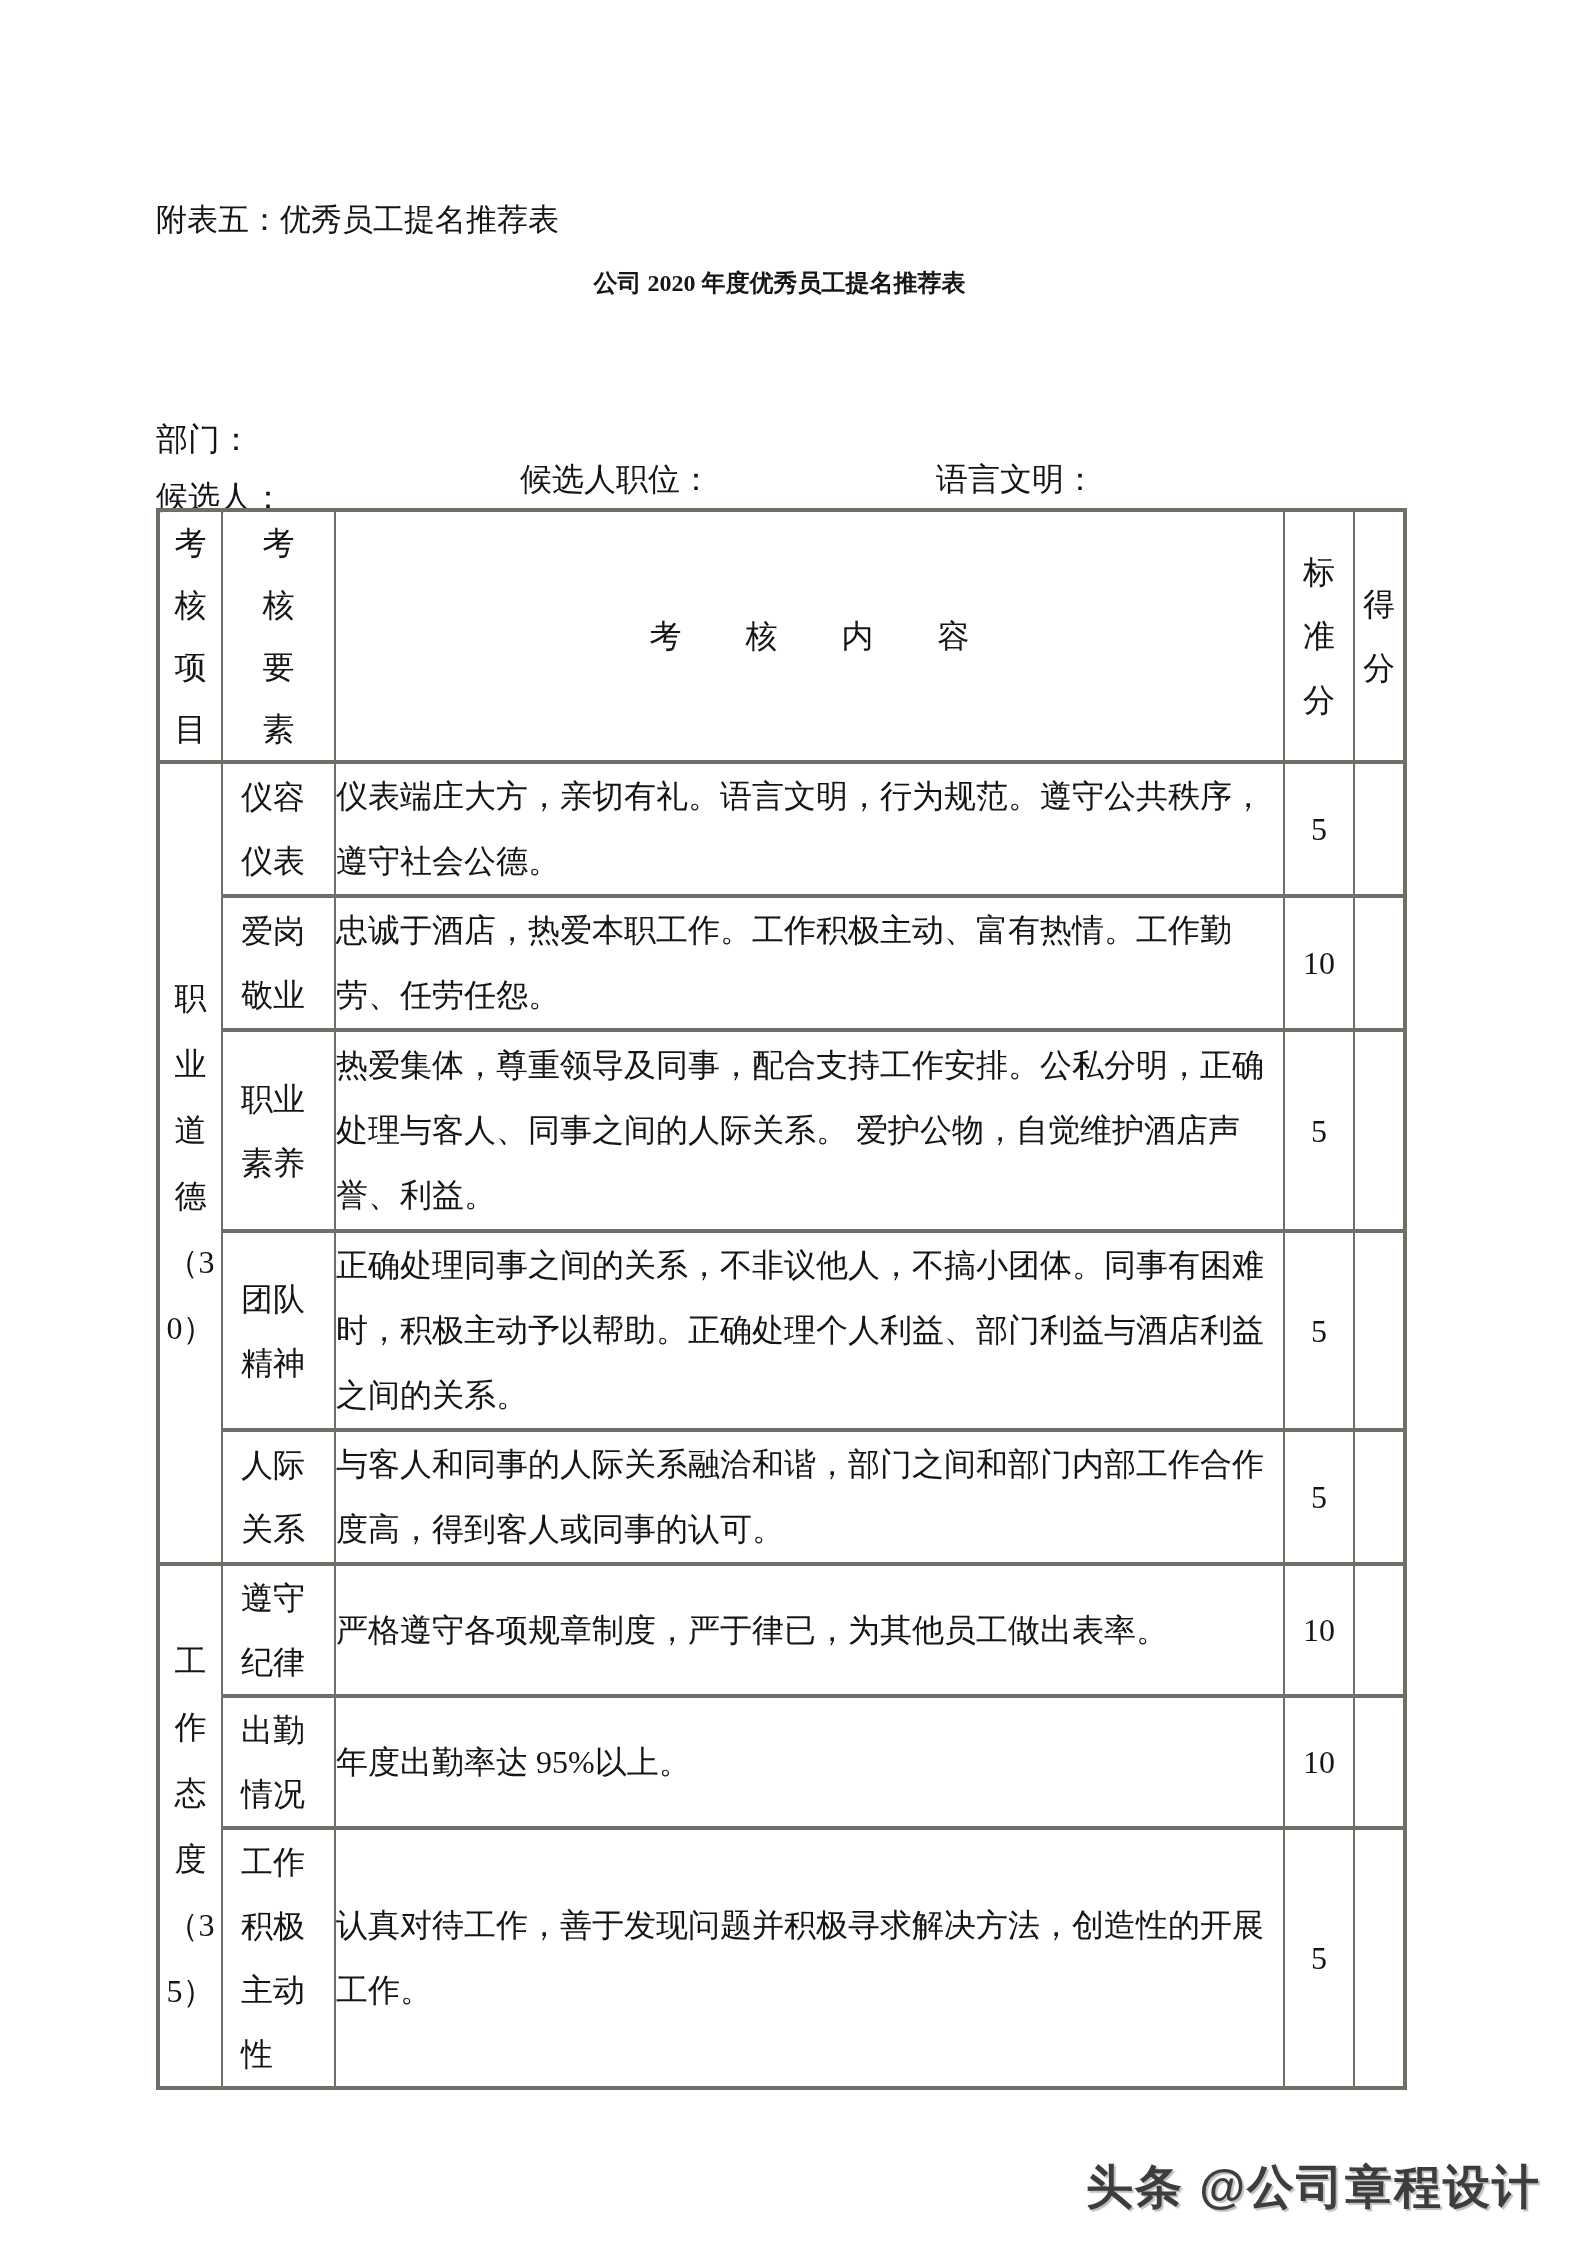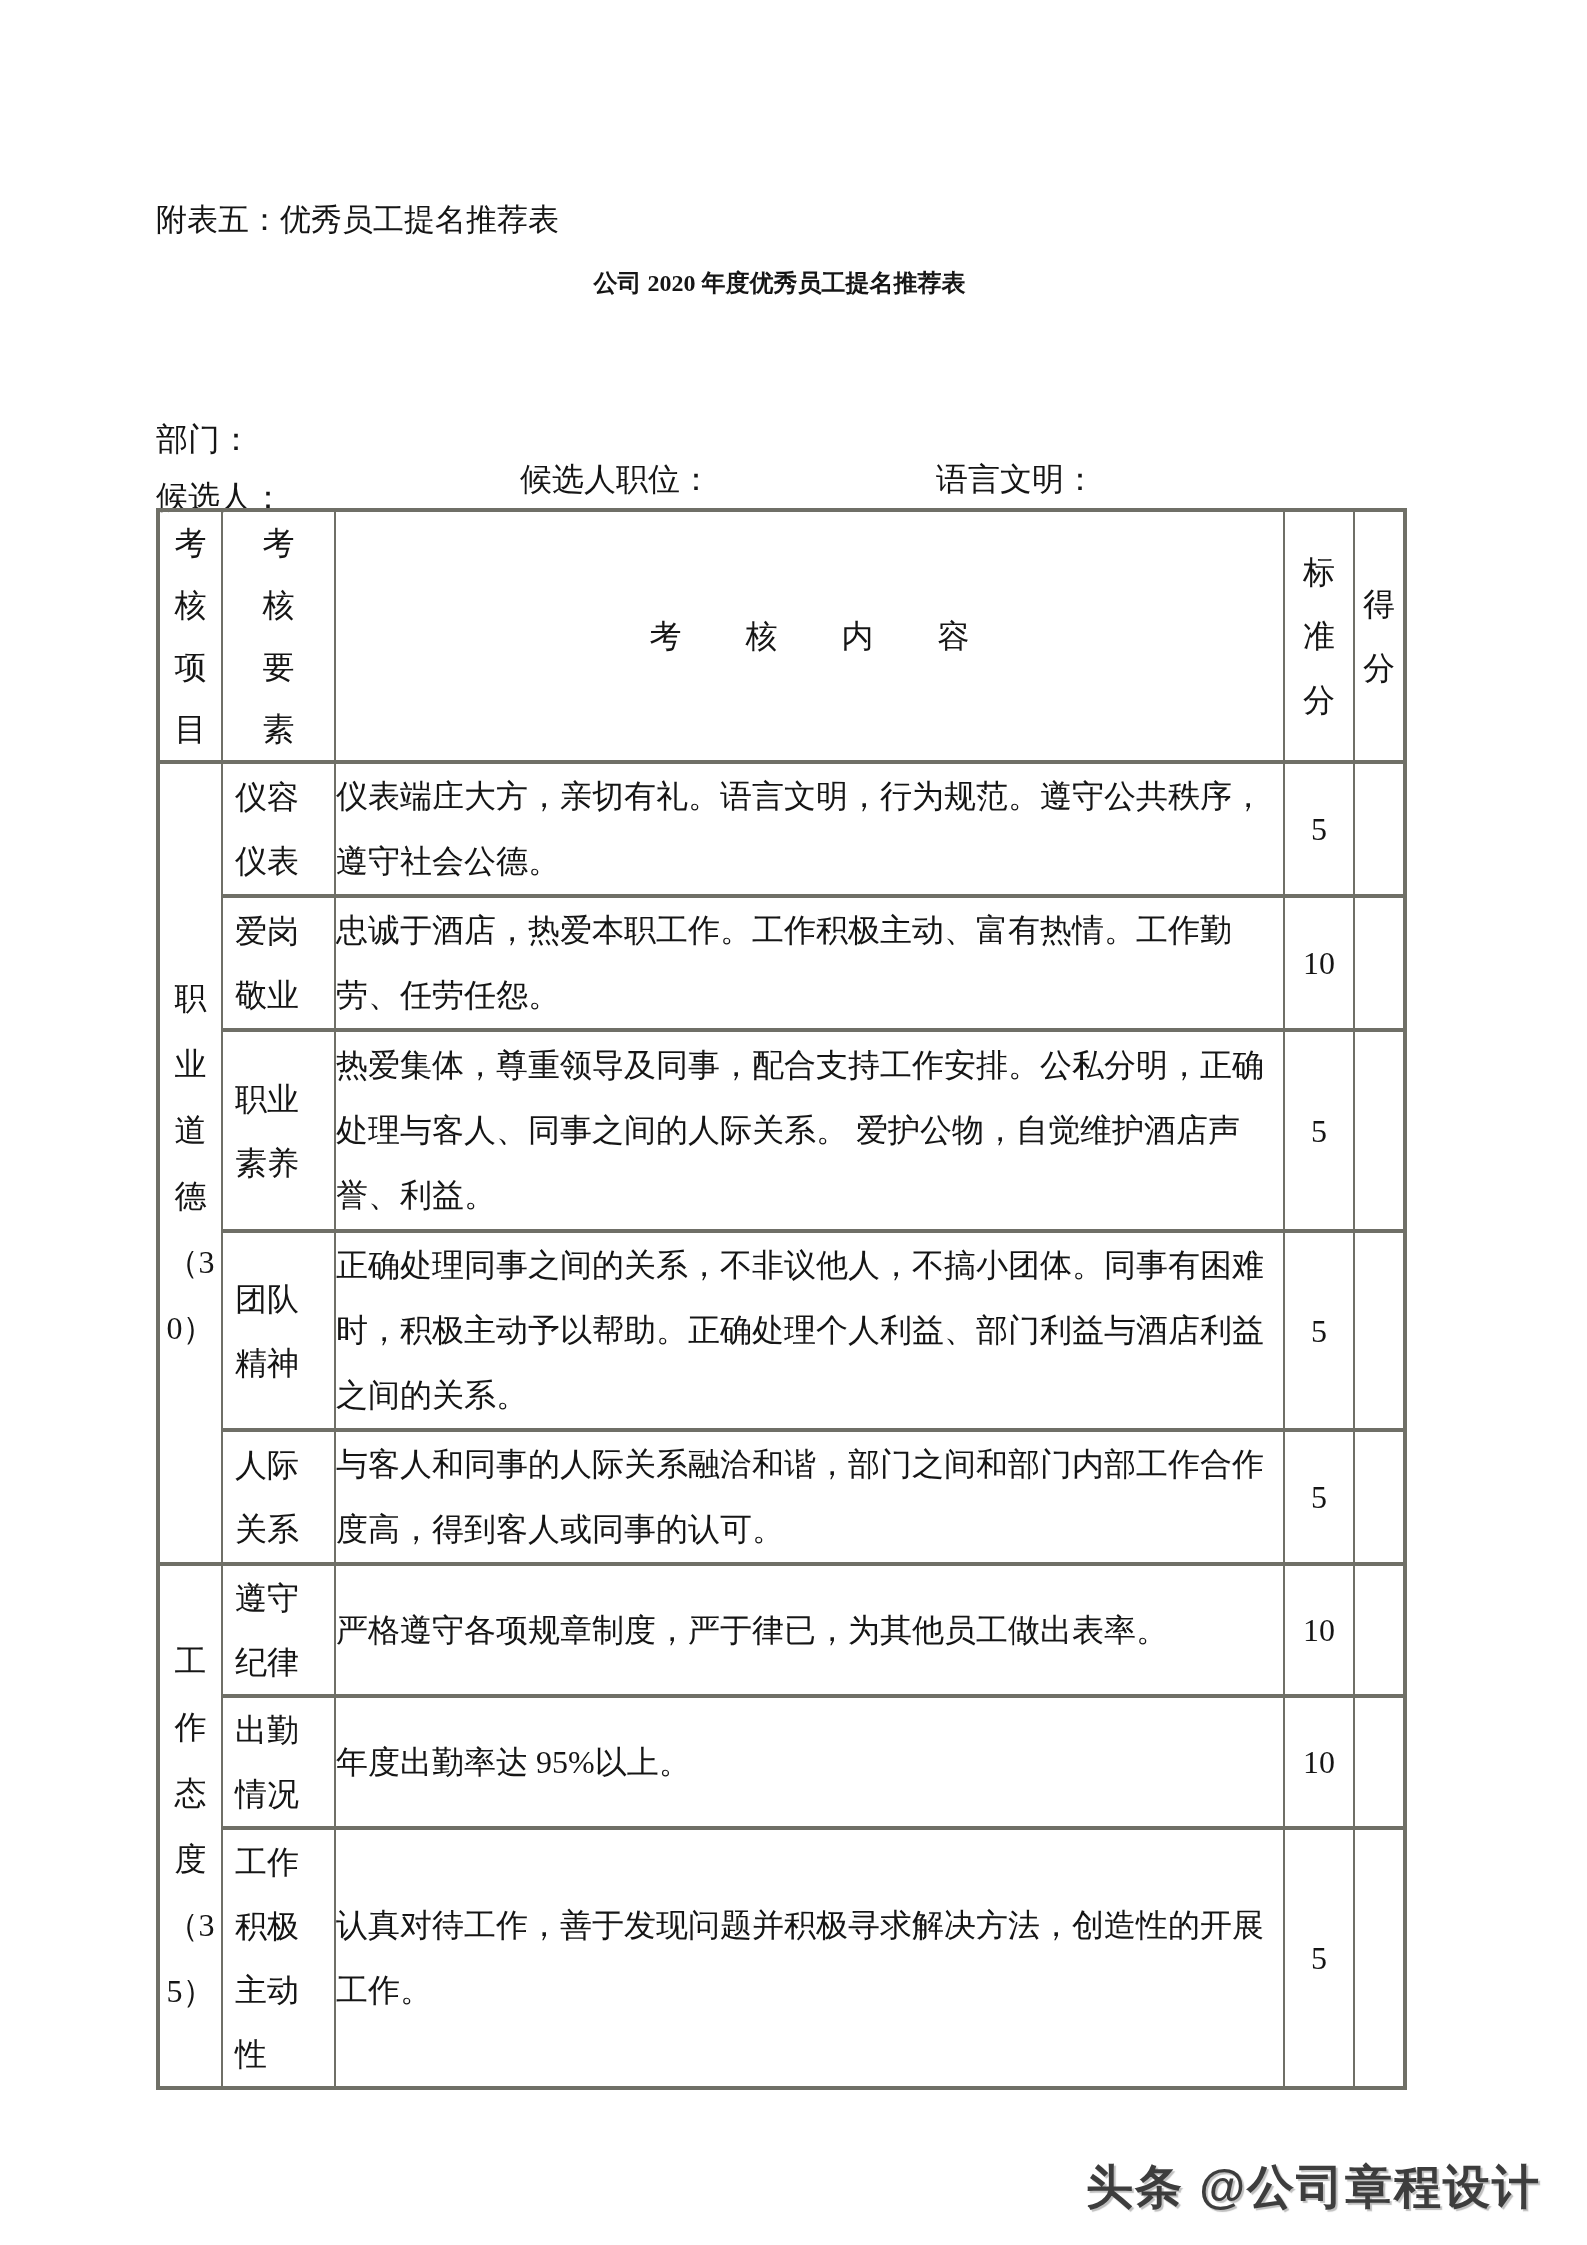--- a/index.html
+++ b/index.html
@@ -28,21 +28,21 @@
   .tr-header { height:252px; }
   .tr-r0 { height:130px; } .tr-r1 { height:122px; } .tr-r2 { height:201px; }
   .tr-r3 { height:195px; } .tr-r4 { height:129px; } .tr-r5 { height:130px; }
   .tr-r6 { height:128px; } .tr-r7 { height:193px; }
 
   .hd { text-align:center; padding:0; }
   .vtx { white-space:pre-line; line-height:62px; }
   .score-hd { white-space:pre-line; line-height:64px; padding:0 8px; }
   .content-hd { line-height:46px;text-align:center; }
   .section-cell { white-space:pre-line; line-height:66px; text-align:center; padding:0 5px; }
-  .element-cell { line-height:64px; text-align:left; padding:0 12px; }
+  .element-cell { line-height:64px; text-align:left; padding:0 18px; }
   .content-cell { line-height:65px; text-align:left; padding:0 0; }
   .standard-cell { text-align:center; line-height:40px; }
   .score-cell { background:#ffffff; }
 
   .watermark {
     position:absolute; right:46px; top:2156px;
     font-family:"Liberation Sans","DejaVu Sans",sans-serif;
     font-size:47px; font-weight:bold; letter-spacing:2px; color:#3d3d3d;
     text-shadow:2px 2px 1px rgba(170,170,170,0.75);
   }

